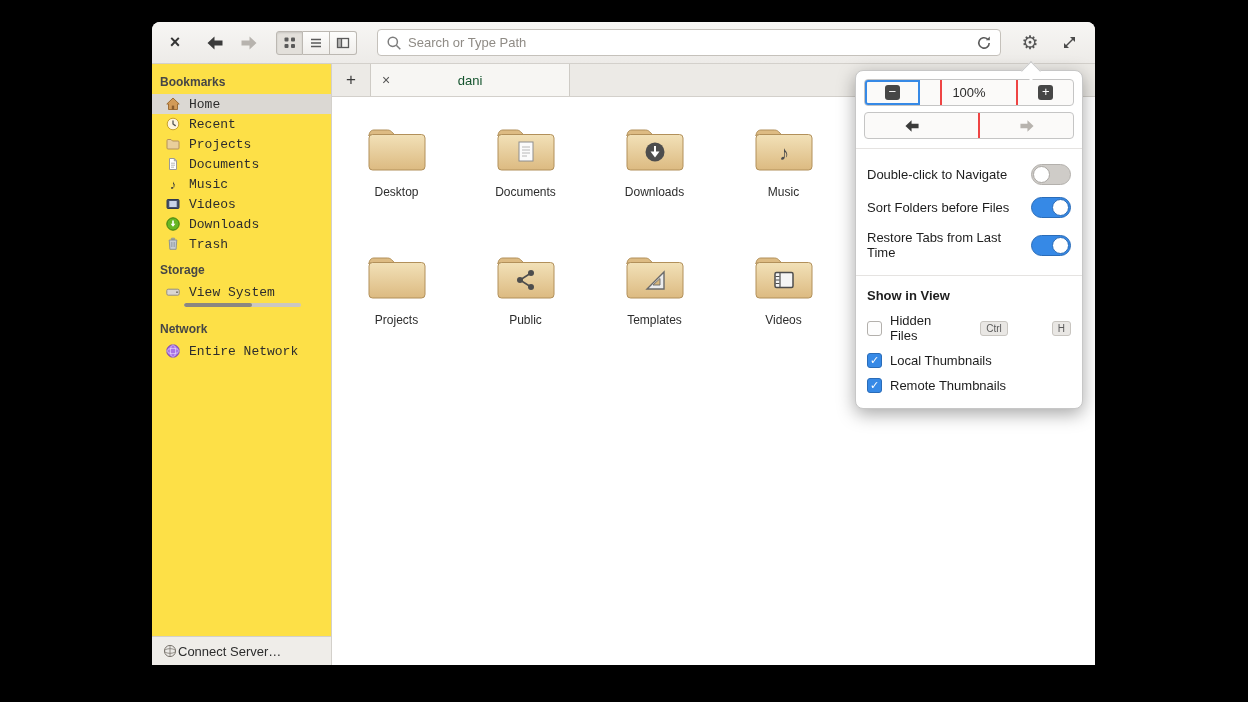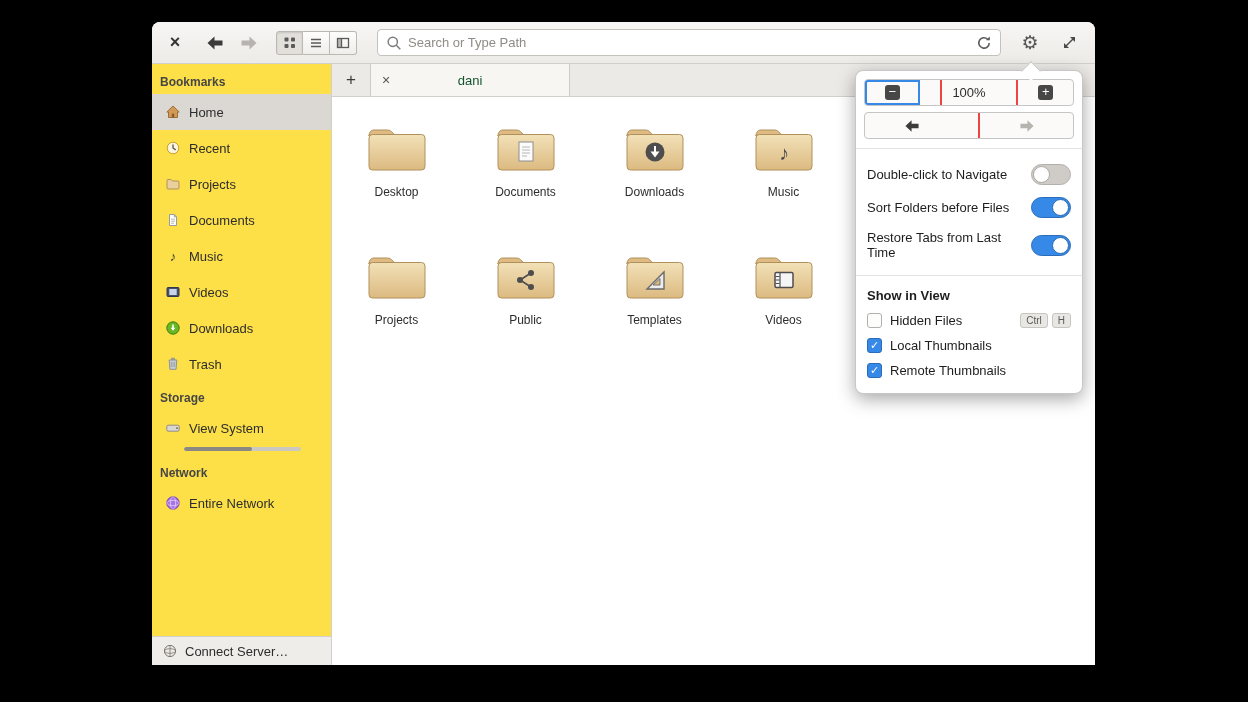--- a/index.html
+++ b/index.html
@@ -38,27 +38,27 @@
   .fullscreen-btn { width:28px; height:24px; margin-left:8px; }
 
   
   .body-row { flex:1; display:flex; min-height:0; }
 
   
   .sidebar { flex:0 0 180px; background:#fde047; border-right:1px solid #d3d0cb;
              display:flex; flex-direction:column; font-size:13px; color:#2d2d2d; }
   .sidebar-scroll { flex:1; overflow:hidden; padding-top:2px; }
   .side-header { font-weight:bold; font-size:12px; color:#464646; padding:9px 10px 5px 8px; }
-  .side-item { display:flex; align-items:center; gap:8px; height:36px; padding:0 10px 0 13px; }
+  .side-item { display:flex; align-items:center; gap:8px; height:20px; padding:0 10px 0 13px;font-family:Liberation Mono, monospace; }
   .side-item.active { background:#dbd8d3; }
   .side-icon { width:16px; height:16px; flex:0 0 16px; display:flex; align-items:center; justify-content:center; }
   .storage-bar { margin:1px 30px 6px 32px; height:4px; border-radius:2px; background:#cbc7c1; position:relative; overflow:hidden; }
   .storage-bar .fill { position:absolute; left:0; top:0; bottom:0; width:58%; background:#8b8781; border-radius:2px; }
   .connect-server { flex:0 0 26px; border-top:1px solid #d3d0cb; background:#efede9;
-                    display:flex; align-items:center; gap:7px; padding:6px 10px; font-size:13px; }
+                    display:flex; align-items:center; gap:0; padding:6px 10px; font-size:13px; }
 
   
   .main { flex:1; display:flex; flex-direction:column; min-width:0; }
   .tabbar { flex:0 0 33px; background:#eceae6; border-bottom:1px solid #d3d0cb;
             display:flex; align-items:stretch; }
   .new-tab { width:38px; display:flex; align-items:center; justify-content:center;
              font-size:17px; color:#3a3a3a; }
   .tab { width:200px; background:#f7f6f3; border-left:1px solid #cecbc5; border-right:1px solid #cecbc5;
          display:flex; align-items:center; position:relative; }
   .tab-close { position:absolute; left:11px; font-size:14px; color:#555; }
@@ -94,21 +94,21 @@
                   background:#fff; border:1px solid #aaa7a3; }
   .switch.on { background:#3689e6; border-color:#2a6cb8; }
   .switch.on .knob { left:auto; right:1px; border-color:#2a6cb8; }
   .show-title { font-weight:bold; font-size:13px; color:#1d1d1d; padding:3px 3px 5px; }
   .check-row { display:flex; align-items:center; gap:8px; padding:5px 3px; font-size:13px; color:#1d1d1d; }
   .checkbox { width:15px; height:15px; border:1px solid #b3b0ac; border-radius:3px; background:#fdfdfd;
               display:flex; align-items:center; justify-content:center; flex:0 0 15px; }
   .checkbox.checked { background:#3689e6; border-color:#2a6cb8; color:#fff; font-size:11px; }
   .keycaps { margin-left:auto; display:flex; gap:4px; }
   .keycap { background:#e9e7e4; border:1px solid #c8c5c0; border-radius:3px;
-            font-size:10px; color:#5a5a5a; padding:1px 5px; }
+            font-size:10px; color:#5a5a5a; padding:1px 5px;margin-left:40px; }
 </style>
 </head>
 <body>
 
 <svg width="0" height="0" style="position:absolute">
   <defs>
     <linearGradient id="foldGrad" x1="0" y1="0" x2="0" y2="1">
       <stop offset="0" stop-color="#f2e1b8"></stop>
         <stop offset="1" stop-color="#dcba81"></stop>
     </linearGradient>

